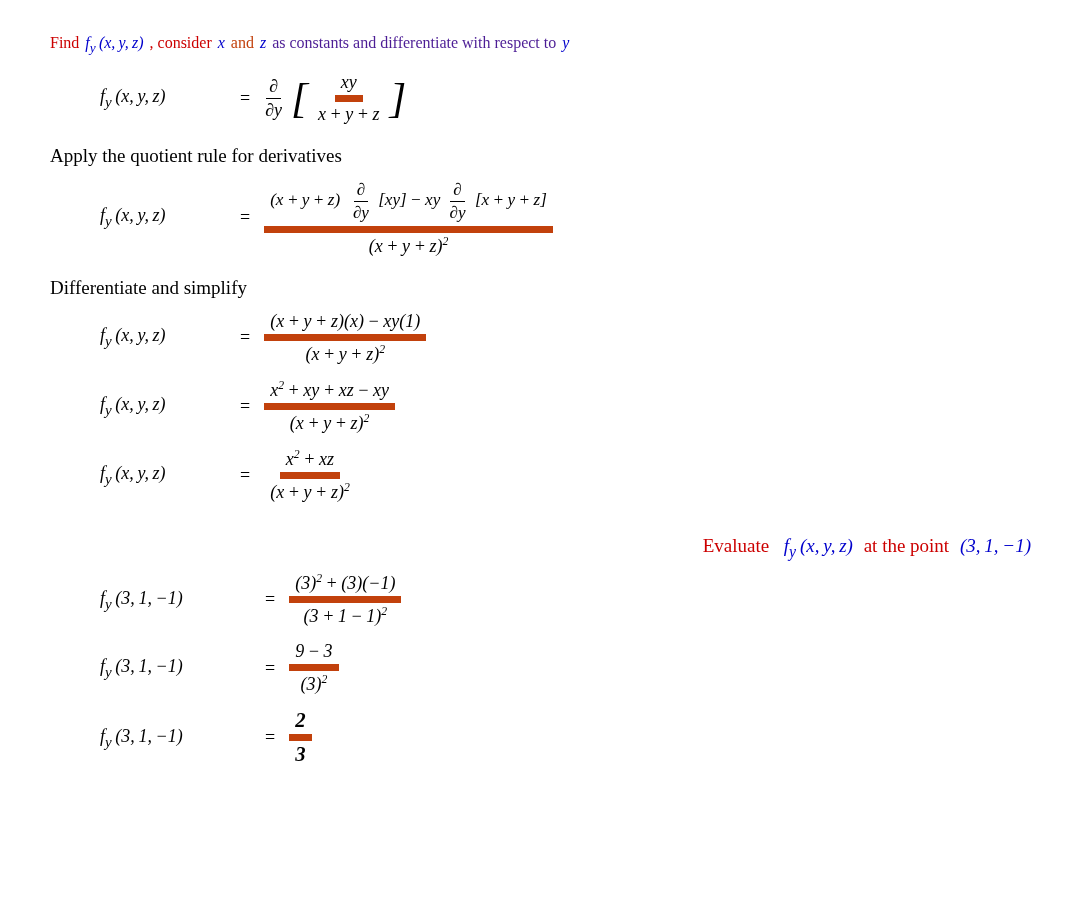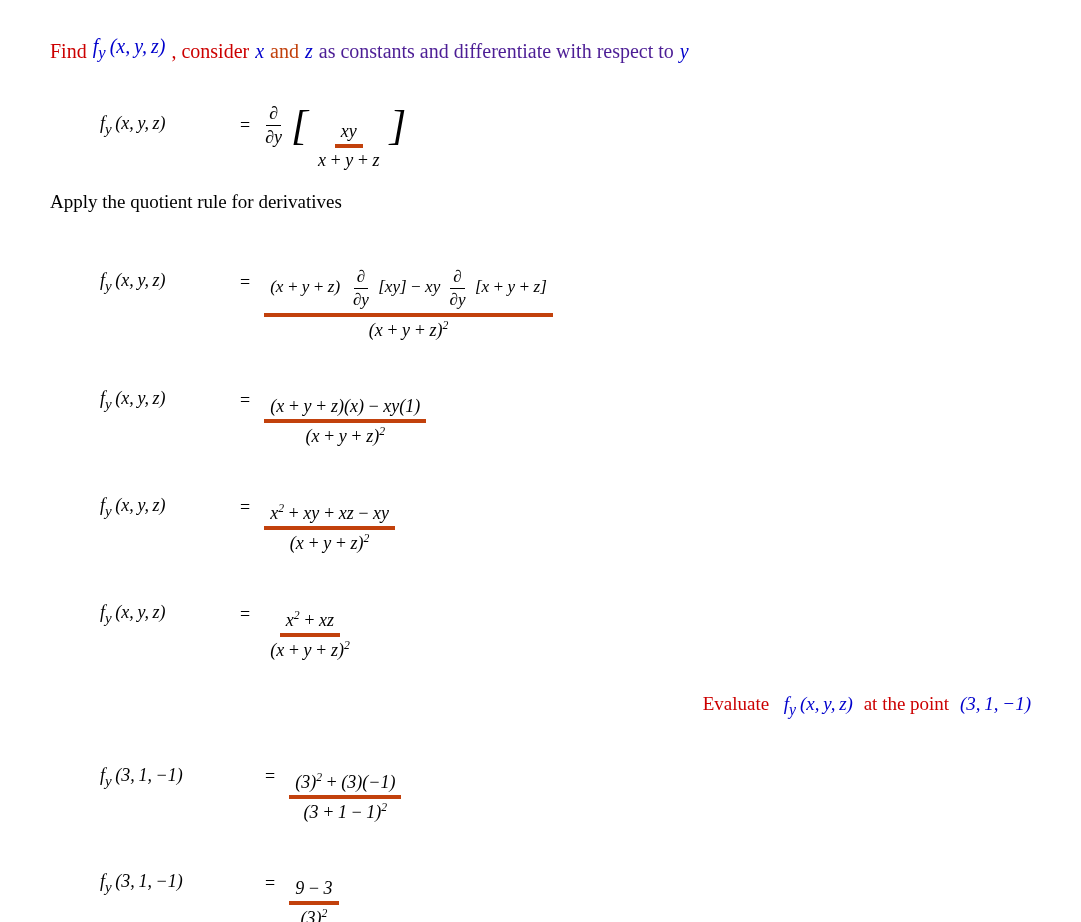--- a/index.html
+++ b/index.html
@@ -55,25 +55,24 @@
 
     .fraction {
       display: inline-flex;
       flex-direction: column;
       align-items: center;
       vertical-align: middle;
       margin: 0 4px;
     }
 
     .fraction .numerator {
-      border-bottom: 4px solid #c2410c;
+      border-bottom: 7px solid #c2410c;
       padding: 2px 6px;
       text-align: center;
       white-space: nowrap;
-      margin-top: 41px;
     }
 
     .fraction .denominator {
       padding: 2px 6px;
       text-align: center;
       white-space: nowrap;
     }
 
     .partial {
       display: inline-flex;
@@ -95,25 +94,25 @@
       text-align: center;
     }
 
     sup {
       font-size: 0.65em;
       vertical-align: super;
     }
 
     .top-line {
       display: flex;
-      align-items: flex-end;
+      align-items: flex-start;
       flex-wrap: wrap;
       line-height: 1.6;
       color: #cc0000;
-      font-size: 20px;
+      font-size: 16px;
       margin-bottom: 11px;
     }
   </style>
 </head>
 <body>
 
 <div class="page-container">
 
   <div class="top-line">
     <span style="color:#cc0000; font-style:normal; margin-right:6px;">Find</span>
@@ -165,20 +164,21 @@
           <span class="p-den">∂<i>y</i></span>
         </span>
         [<i>x</i> + <i>y</i> + <i>z</i>]
       </span>
       <span class="denominator">
         (<i>x</i> + <i>y</i> + <i>z</i>)<sup>2</sup>
       </span>
     </span>
   </div>
 
+  <div class="blue-heading">Differentiate and simplify</div>
 
   <div class="math-line">
     <span class="math-lhs">
       <i>f</i><sub><i>y</i></sub> (<i>x</i>, <i>y</i>, <i>z</i>)
     </span>
     <span class="equals">=</span>
     <span class="fraction">
       <span class="numerator">
         (<i>x</i> + <i>y</i> + <i>z</i>)(<i>x</i>) − <i>xy</i>(1)
       </span>

